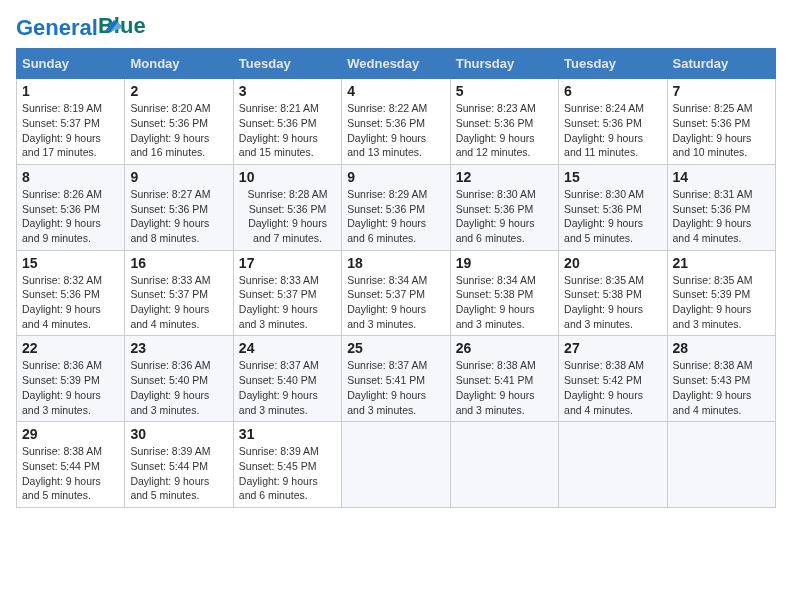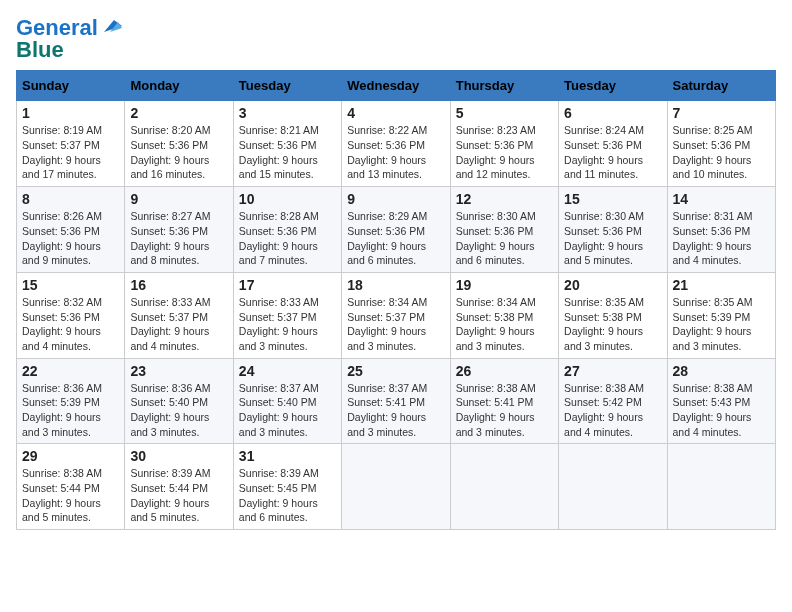--- a/index.html
+++ b/index.html
@@ -11,21 +11,20 @@
       padding: 16px;
     }
     .header {
       display: flex;
       justify-content: space-between;
       align-items: flex-start;
       margin-bottom: 8px;
     }
     .logo {
       display: flex;
-      flex-direction: column;
       align-items: flex-start;
     }
     .logo-text {
       font-size: 22px;
       font-weight: bold;
       color: #333;
       line-height: 1.1;
     }
     .logo-text span.blue { color: #1a73c7; }
     .title-block {
@@ -40,21 +39,21 @@
       font-size: 15px;
       color: #555;
     }
     table {
       width: 100%;
       border-collapse: collapse;
       font-size: 11px;
     }
     thead tr th {
       background-color: #3a7abf;
-      color: #000000;
+      color: #e5e5e5;
       padding: 7px 5px;
       text-align: left;
       font-size: 13px;
       font-weight: bold;
       border: 1px solid #3a7abf;
     }
     tbody tr td {
       border: 1px solid #ccc;
       vertical-align: top;
       padding: 4px 5px;
@@ -179,21 +178,21 @@
         </td>
         <td>
           <span class="day-num">9</span>
           <div class="day-info" style="white-space: pre-line;">Sunrise: 8:27 AM
 Sunset: 5:36 PM
 Daylight: 9 hours
 and 8 minutes.</div>
         </td>
         <td>
           <span class="day-num">10</span>
-          <div class="day-info" style="white-space: pre-line;">Sunrise: 8:28 AM
+          <div class="day-info" style="white-space: pre-line; text-align: center;">Sunrise: 8:28 AM
 Sunset: 5:36 PM
 Daylight: 9 hours
 and 7 minutes.</div>
         </td>
         <td>
           <span class="day-num">9</span>
           <div class="day-info" style="white-space: pre-line;">Sunrise: 8:29 AM
 Sunset: 5:36 PM
 Daylight: 9 hours
 and 6 minutes.</div>

